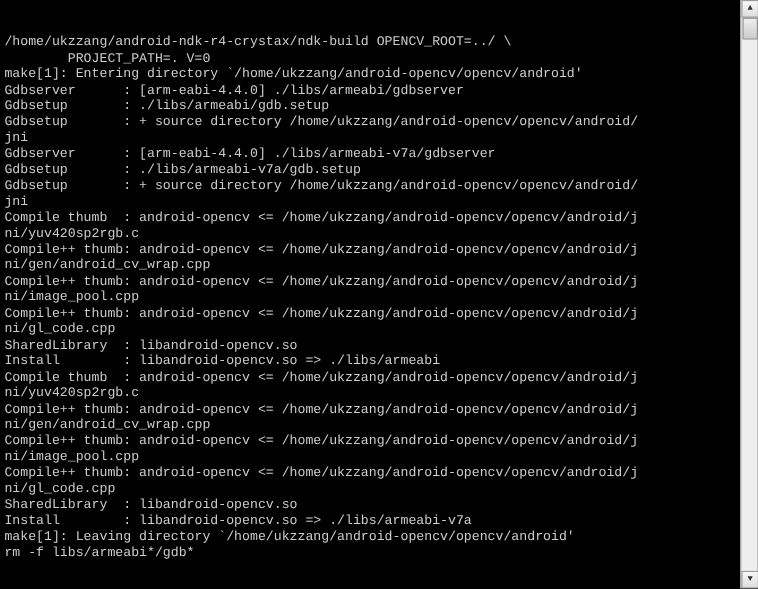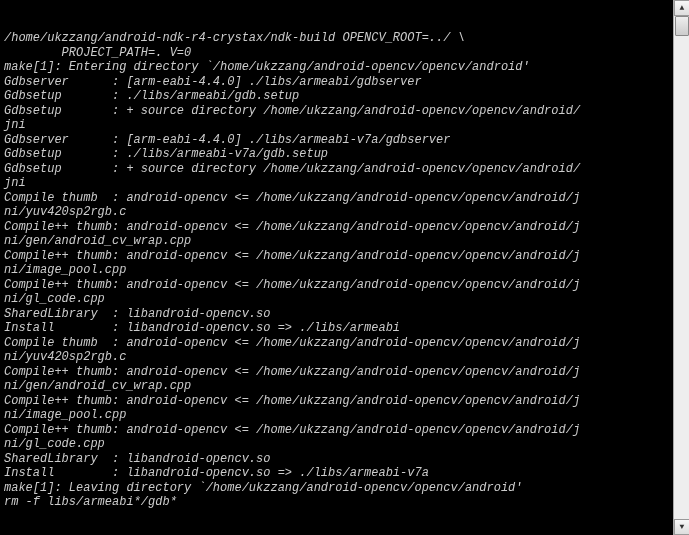--- a/index.html
+++ b/index.html
@@ -23,21 +23,20 @@
       white-space: pre;
       position: absolute;
       top: 0;
       left: 0;
       right: 16px;
       bottom: 0;
       overflow: hidden;
     }
     .line {
       white-space: pre;
-      font-style: italic;
     }
     .scrollbar {
       position: absolute;
       right: 0;
       top: 0;
       width: 16px;
       height: 100%;
       background: #eee;
       border-left: 1px solid #aaa;
     }

